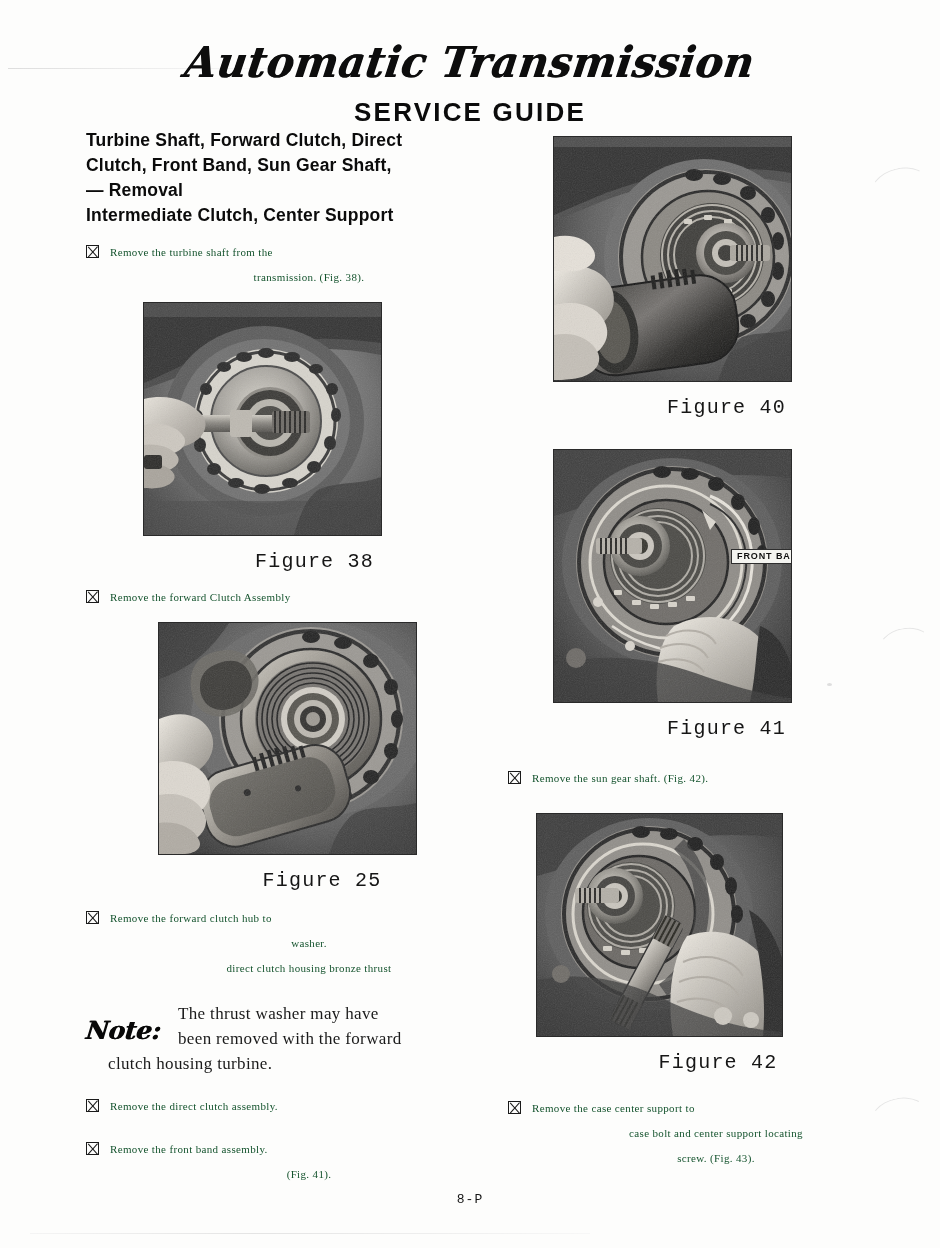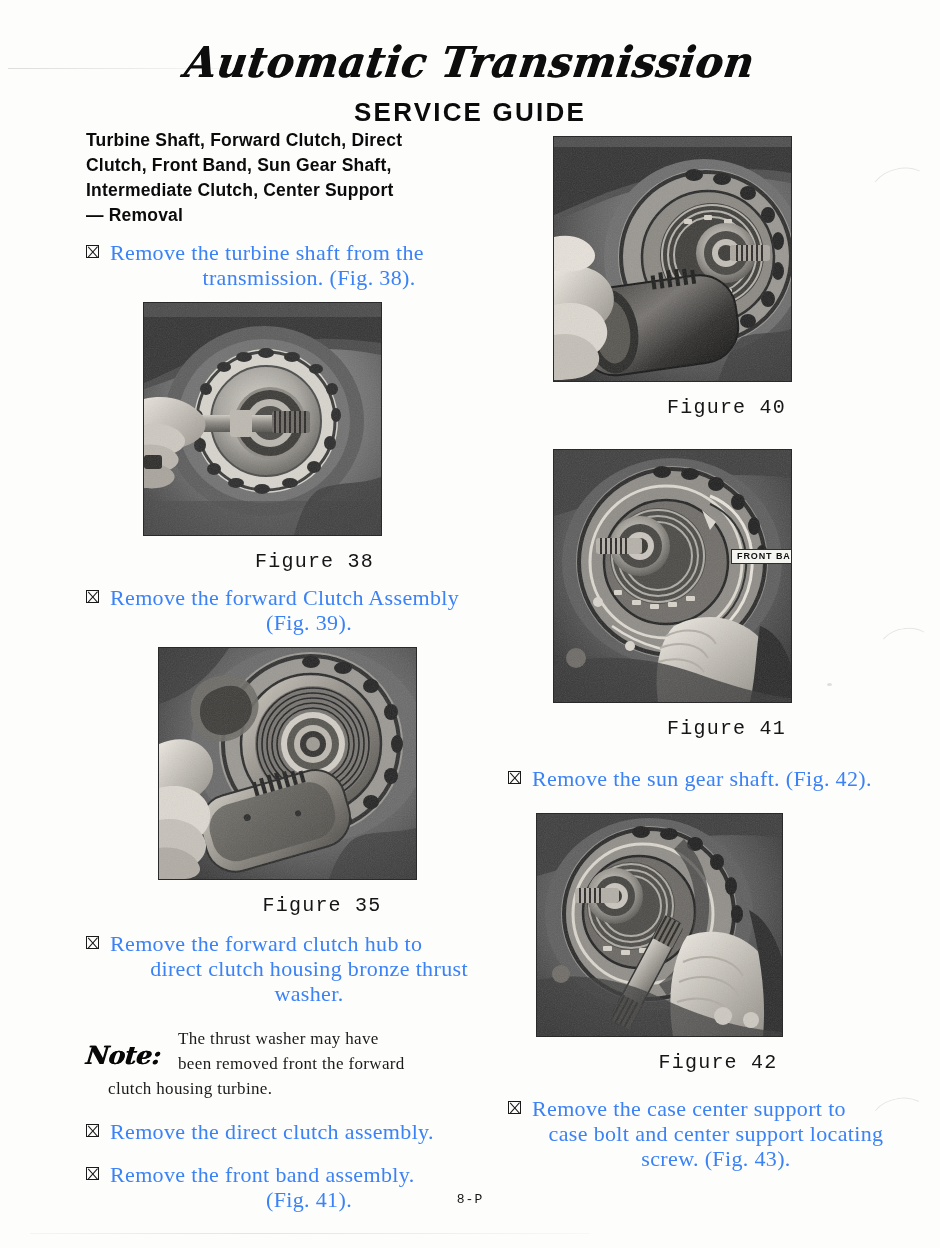--- a/index.html
+++ b/index.html
@@ -96,24 +96,24 @@
     line-height: 25px;
     letter-spacing: .2px;
     color: #0b0b0b;
     margin: 0 0 12px 0;
   }
   .section-heading .dash-line { display: block; }
 
   .step {
     position: relative;
     font-family: "Liberation Serif", serif;
-    font-size: 22px;
+    font-size: 11px;
     line-height: 25px;
     letter-spacing: .35px;
-    color: #3b82f6;
+    color: #14532d;
     padding-left: 24px;
     margin: 0 0 6px 0;
   }
   .step .bullet {
     position: absolute;
     left: 0; top: 0;
     width: 13px; height: 13px;
     margin-top: 5px;
     border: 1.4px solid #1a1a1a;
     box-sizing: border-box;
@@ -215,22 +215,22 @@
   <div class="masthead">
     <div class="script-title">Automatic Transmission</div>
     <div class="guide-title">SERVICE GUIDE</div>
   </div>
 
   <div class="col-left">
 
     <div class="section-heading">
       <span class="dash-line">Turbine Shaft, Forward Clutch, Direct</span>
       <span class="dash-line">Clutch, Front Band, Sun Gear Shaft,</span>
+      <span class="dash-line">— Removal</span>
       <span class="dash-line">Intermediate Clutch, Center Support</span>
-      <span class="dash-line">— Removal</span>
     </div>
 
     <div class="step">
       <span class="bullet"></span>
       <span>Remove the turbine shaft from the</span>
       <span class="note-tail">transmission. (Fig. 38).</span>
     </div>
 
     <div class="figure" style="margin-left:57px; margin-top:12px;">
       <div class="figure-frame" style="width:237px; height:232px;">
@@ -320,21 +320,20 @@
           <path d="M176 186 C196 178 216 182 237 174 V232 H150 C156 212 162 194 176 186 Z" fill="#3c3c3c" opacity=".8"></path>
           <rect width="237" height="232" filter="url(#grain38)" fill="#888"></rect>
         </svg>
       </div>
       <div class="figure-caption">Figure 38</div>
     </div>
 
     <div class="step" style="margin-top:12px;">
       <span class="bullet"></span>
       <span>Remove the forward Clutch Assembly</span>
-      <span class="note-tail">(Fig. 39).</span>
     </div>
 
     <div class="figure" style="margin-left:72px; margin-top:12px;">
       <div class="figure-frame" style="width:257px; height:231px;">
         <svg width="257" height="231" viewBox="0 0 257 231" role="img" aria-label="Forward clutch assembly removal photo">
           <defs>
             <radialGradient id="f39bg" cx="60%" cy="40%" r="80%">
               <stop offset="0%" stop-color="#8e8e8e"></stop>
               <stop offset="60%" stop-color="#5e5e5e"></stop>
               <stop offset="100%" stop-color="#2f2f2f"></stop>
@@ -412,34 +411,34 @@
           </g>
           <path d="M0 96 C22 86 44 92 52 110 C60 130 44 150 22 156 C12 159 4 158 0 157 Z" fill="url(#f39hand)"></path>
           <path d="M0 140 C22 134 44 142 50 160 C56 178 40 196 18 200 C10 201 4 200 0 199 Z" fill="#ddd8d0"></path>
           <path d="M0 172 C20 168 40 176 46 192 C51 206 38 220 18 223 C10 224 4 223 0 223 Z" fill="#c6c1b9"></path>
           <path d="M0 200 C18 198 34 204 40 217 C44 225 36 231 24 231 H0 Z" fill="#b0aba3"></path>
           <path d="M0 0 H70 C58 18 44 34 26 44 C16 50 6 54 0 56 Z" fill="#3a3a3a" opacity=".8"></path>
           <path d="M196 190 C214 182 232 186 257 180 V231 H170 C176 214 184 198 196 190 Z" fill="#3a3a3a" opacity=".7"></path>
           <rect width="257" height="231" filter="url(#grain39)" fill="#888"></rect>
         </svg>
       </div>
-      <div class="figure-caption">Figure 35</div>
+      <div class="figure-caption">Figure 25</div>
     </div>
 
     <div class="step" style="margin-top:14px;">
       <span class="bullet"></span>
       <span>Remove the forward clutch hub to</span>
+      <span class="note-tail">washer.</span>
       <span class="note-tail">direct clutch housing bronze thrust</span>
-      <span class="note-tail">washer.</span>
     </div>
 
     <div class="note-block">
       <span class="note-word">Note:</span>
       <span class="note-text">The thrust washer may have</span>
-      <span class="note-text" style="display:block;">been removed front the forward</span>
+      <span class="note-text" style="display:block;">been removed with the forward</span>
       <span style="display:block; padding-left:22px;">clutch housing turbine.</span>
     </div>
 
     <div class="step" style="margin-top:18px;">
       <span class="bullet"></span>
       <span>Remove the direct clutch assembly.</span>
     </div>
 
     <div class="step" style="margin-top:18px;">
       <span class="bullet"></span>

